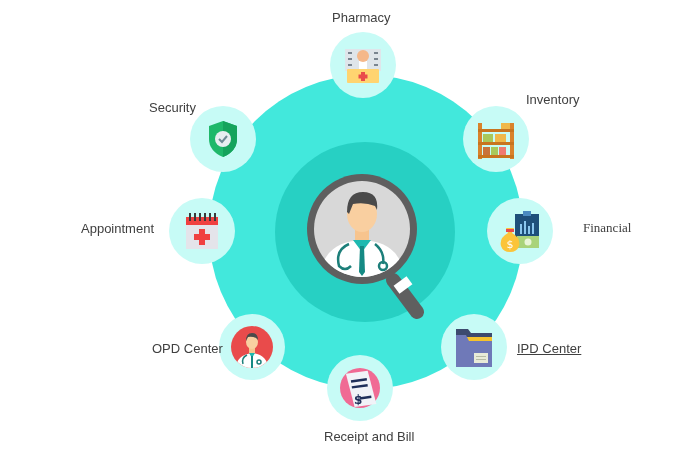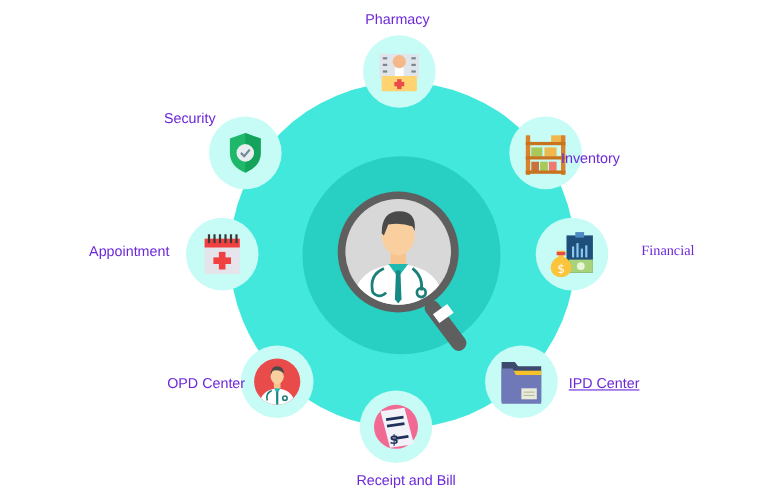--- a/index.html
+++ b/index.html
@@ -5,21 +5,21 @@
   html, body { margin:0; padding:0; background:#ffffff; }
   body { width:700px; height:453px; position:relative; overflow:hidden;
          font-family:"Liberation Sans", sans-serif; }
   .outer { position:absolute; left:209px; top:75px; width:314px; height:314px;
            border-radius:50%; background:#42e8dc; }
   .inner { position:absolute; left:275px; top:142px; width:180px; height:180px;
            border-radius:50%; background:#27d0c3; }
   .node { position:absolute; width:66px; height:66px; border-radius:50%;
           background:#c7fbf6; display:flex; align-items:center; justify-content:center; }
   .node svg { display:block; }
-  .label { position:absolute; font-size:13px; color:#6d28d9; white-space:nowrap; }
+  .label { position:absolute; font-size:13px; color:#404040; white-space:nowrap; }
   .center-icon { position:absolute; left:305px; top:172px; }
 </style>
 </head>
 <body>
 
 <div class="outer"></div>
 <div class="inner"></div>
 
 <div class="center-icon">
   <svg width="120" height="150" viewBox="0 0 120 150">
@@ -72,21 +72,21 @@
     <rect x="9" y="30" width="7" height="9" fill="#c9733b"></rect>
     <rect x="17" y="30" width="7" height="9" fill="#a9c85a"></rect>
     <rect x="25" y="30" width="7" height="9" fill="#f07a70"></rect>
     <rect x="4" y="6" width="4" height="36" fill="#d9822b"></rect>
     <rect x="36" y="6" width="4" height="36" fill="#d9822b"></rect>
     <rect x="4" y="12" width="36" height="3" fill="#c8741f"></rect>
     <rect x="4" y="25" width="36" height="3" fill="#c8741f"></rect>
     <rect x="4" y="38" width="36" height="3" fill="#c8741f"></rect>
   </svg>
 </div>
-<div class="label" style="left:510px; top:92px;margin-top:44px;">Inventory</div>
+<div class="label" style="left:526px; top:92px;">Inventory</div>
 
 <div class="node" style="left:487px; top:198px;">
   <svg width="46" height="46" viewBox="0 0 46 46">
     <rect x="18" y="6" width="24" height="34" fill="#1e4f7a"></rect>
     <rect x="26" y="3" width="8" height="5" fill="#4a8ac0"></rect>
     <g fill="#8ac6ee">
         <rect x="23" y="16" width="2" height="10"></rect>
         <rect x="27" y="13" width="2" height="13"></rect>
         <rect x="31" y="18" width="2" height="8"></rect>
         <rect x="35" y="15" width="2" height="11"></rect>

